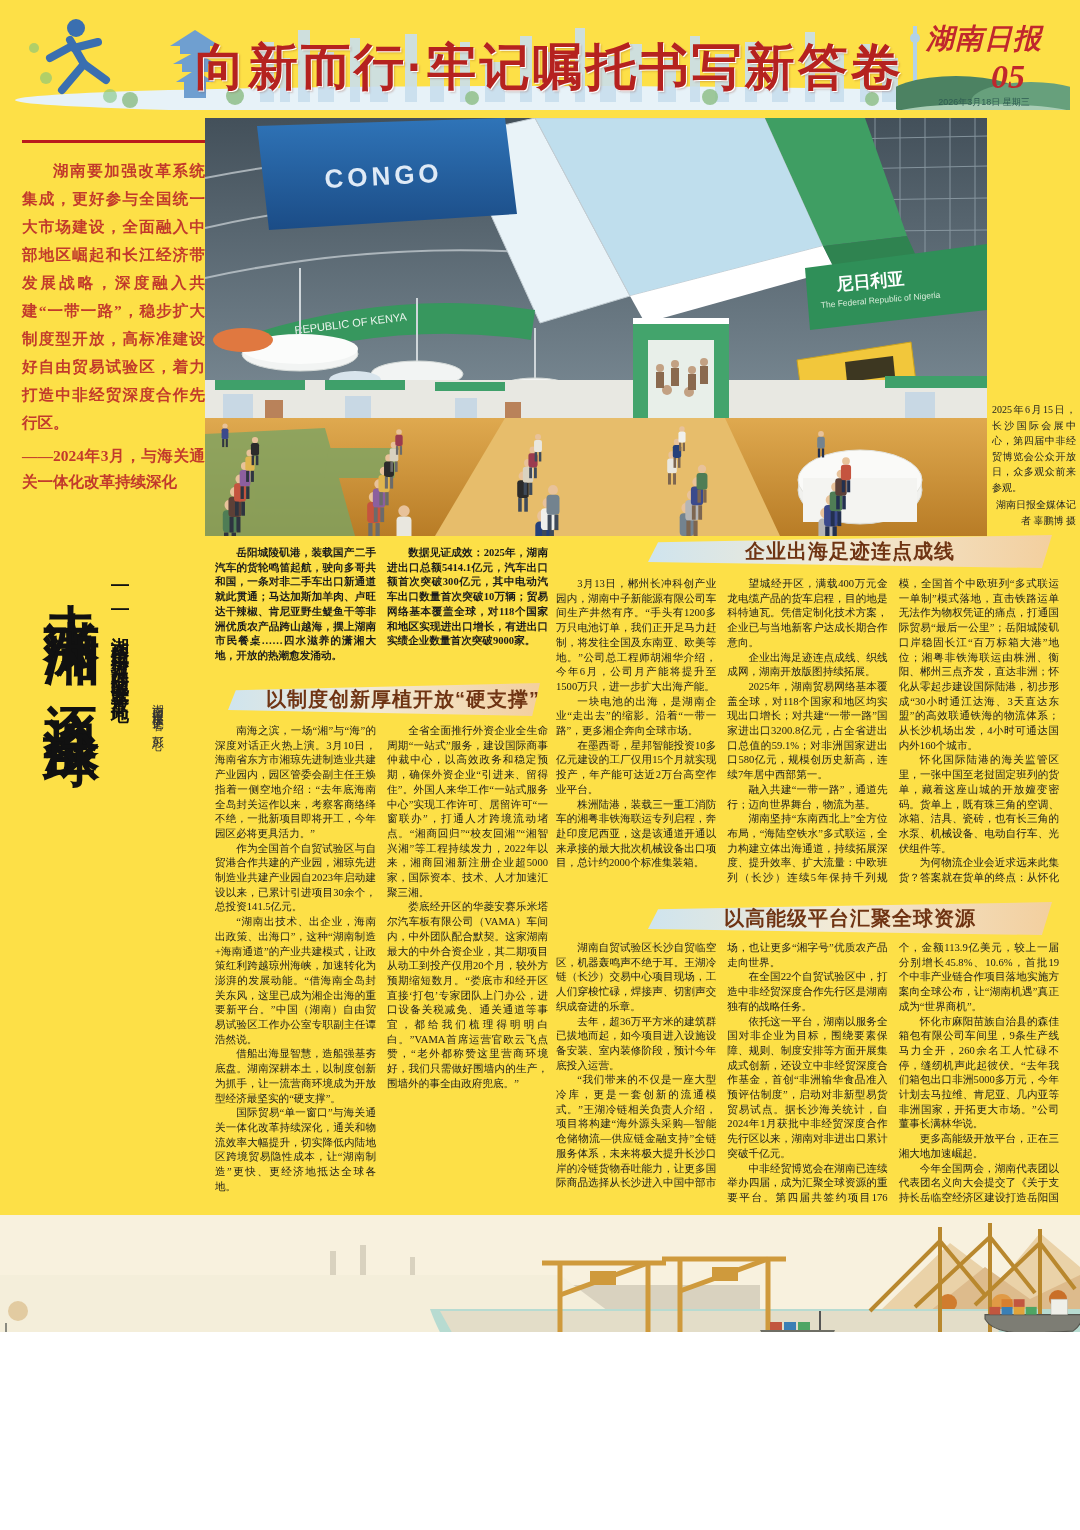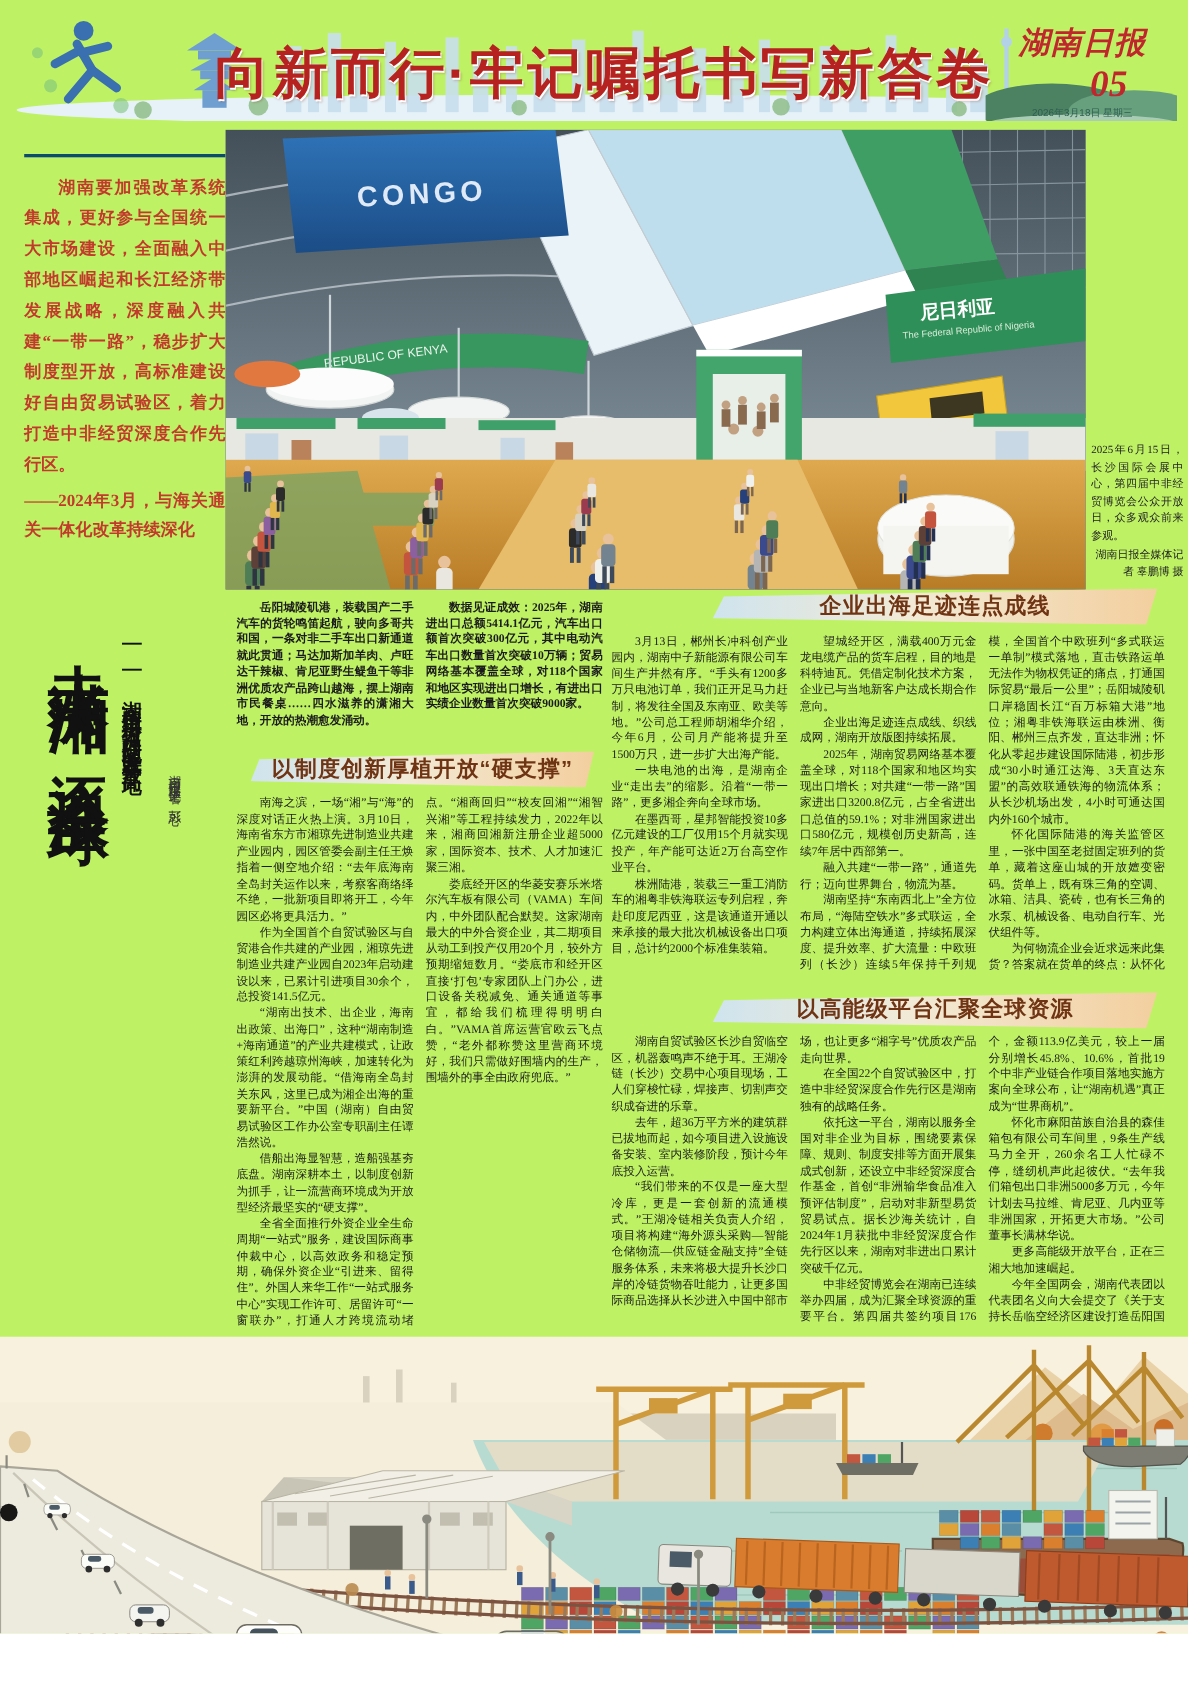--- a/index.html
+++ b/index.html
@@ -1,33 +1,33 @@
 <!DOCTYPE html>
 <html><head>
 <meta charset="utf-8">
 <style>
   html,body{margin:0;padding:0;background:#ffffff;}
-  #page{position:relative;width:1080px;height:1485px;background:#bef264;overflow:hidden;
+  #page{position:relative;width:1080px;height:1332px;background:#fde047;overflow:hidden;
         font-family:"Liberation Serif","DejaVu Serif",serif;}
   .abs{position:absolute;}
 
   
   #banner{left:10px;top:8px;width:1060px;height:102px;overflow:hidden;}
   #banner-title{left:185px;top:26px;width:730px;font-family:"Liberation Sans","DejaVu Sans",sans-serif;
       font-weight:900;font-size:50px;color:#b5221f;letter-spacing:3px;white-space:nowrap;
       text-shadow:1px 1px 0 #fff,2px 2px 2px rgba(120,40,20,.25);}
   #masthead{right:6px;top:12px;width:160px;text-align:center;}
   #masthead-name{font-style:italic;font-weight:700;font-size:28px;color:#c0272d;letter-spacing:1px;
       font-family:"Liberation Serif",serif;white-space:nowrap;}
   #masthead-page{font-size:34px;font-weight:700;color:#c0272d;font-style:italic;}
   .mast-small{font-size:9px;color:#2f5d52;line-height:13px;white-space:nowrap;
       font-family:"Liberation Sans",sans-serif;}
 
   
-  #quote-box{left:22px;top:140px;width:183px;height:352px;border-top:3px solid #0c4a6e;padding-top:14px;}
+  #quote-box{left:22px;top:140px;width:183px;height:352px;border-top:3px solid #b91c1c;padding-top:14px;}
   #quote-text{font-size:15.5px;line-height:28px;font-weight:700;color:#c23a2c;text-align:justify;
       text-indent:2em;margin:0;}
   #quote-attr{font-size:15.5px;line-height:26px;font-weight:700;color:#c23a2c;text-align:justify;margin-top:6px;}
 
   
   #photo{left:205px;top:118px;width:782px;height:418px;background:#6c7a84;overflow:hidden;}
   #photo-caption{left:992px;top:402px;width:84px;height:132px;font-size:10px;line-height:15.5px;
       color:#222;text-align:justify;}
   #photo-caption .credit{text-align:right;margin-top:2px;}
 
@@ -46,21 +46,21 @@
   .body-text p{margin:0;text-indent:2em;}
   #lead{left:215px;top:546px;width:333px;height:132px;column-count:2;font-weight:bold;}
   #sec1-body{left:215px;top:724px;width:333px;height:487px;column-count:2;}
   #sec2-body{left:556px;top:577px;width:503px;height:323px;column-count:3;}
   #sec3-body{left:556px;top:941px;width:503px;height:270px;column-count:3;}
 
   .sec-header{height:33px;line-height:33px;text-align:center;
       font-family:"Liberation Sans","DejaVu Sans",sans-serif;font-weight:800;font-size:20px;color:#6f3413;
       background:linear-gradient(90deg,#cfe4ee 0%,#f2ead6 45%,#f3cf9e 100%);
       clip-path:polygon(2.5% 22%,100% 0%,97.5% 100%,0% 82%);letter-spacing:1px;}
-  #sec1-header{left:228px;top:683px;width:312px;}
+  #sec1-header{left:228px;top:683px;width:312px;text-align:right;}
   #sec2-header{left:648px;top:535px;width:404px;}
   #sec3-header{left:648px;top:902px;width:404px;}
 
   
   #illustration{left:0;top:1215px;width:1080px;height:308px;}
 </style>
 </head>
 <body>
 
 <div id="page">
@@ -505,20 +505,21 @@
       <p>岳阳城陵矶港，装载国产二手汽车的货轮鸣笛起航，驶向多哥共和国，一条对非二手车出口新通道就此贯通；马达加斯加羊肉、卢旺达干辣椒、肯尼亚野生鳀鱼干等非洲优质农产品跨山越海，摆上湖南市民餐桌……四水滋养的潇湘大地，开放的热潮愈发涌动。</p>
       <p>数据见证成效：2025年，湖南进出口总额5414.1亿元，汽车出口额首次突破300亿元，其中电动汽车出口数量首次突破10万辆；贸易网络基本覆盖全球，对118个国家和地区实现进出口增长，有进出口实绩企业数量首次突破9000家。</p>
     </div>
 
   <div id="sec1-header" class="abs sec-header">以制度创新厚植开放“硬支撑”</div>
   <div id="sec1-body" class="abs body-text">
       <p>南海之滨，一场“湘”与“海”的深度对话正火热上演。3月10日，海南省东方市湘琼先进制造业共建产业园内，园区管委会副主任王焕指着一侧空地介绍：“去年底海南全岛封关运作以来，考察客商络绎不绝，一批新项目即将开工，今年园区必将更具活力。”</p>
       <p>作为全国首个自贸试验区与自贸港合作共建的产业园，湘琼先进制造业共建产业园自2023年启动建设以来，已累计引进项目30余个，总投资141.5亿元。</p>
       <p>“湖南出技术、出企业，海南出政策、出海口”，这种“湖南制造+海南通道”的产业共建模式，让政策红利跨越琼州海峡，加速转化为澎湃的发展动能。“借海南全岛封关东风，这里已成为湘企出海的重要新平台。”中国（湖南）自由贸易试验区工作办公室专职副主任谭浩然说。</p>
       <p>借船出海显智慧，造船强基夯底盘。湖南深耕本土，以制度创新为抓手，让一流营商环境成为开放型经济最坚实的“硬支撑”。</p>
+      <p>国际贸易“单一窗口”与海关通关一体化改革持续深化，通关和物流效率大幅提升，切实降低内陆地区跨境贸易隐性成本，让“湖南制造”更快、更经济地抵达全球各地。</p>
       <p>全省全面推行外资企业全生命周期“一站式”服务，建设国际商事仲裁中心，以高效政务和稳定预期，确保外资企业“引进来、留得住”。外国人来华工作“一站式服务中心”实现工作许可、居留许可“一窗联办”，打通人才跨境流动堵点。“湘商回归”“校友回湘”“湘智兴湘”等工程持续发力，2022年以来，湘商回湘新注册企业超5000家，国际资本、技术、人才加速汇聚三湘。</p>
       <p>娄底经开区的华菱安赛乐米塔尔汽车板有限公司（VAMA）车间内，中外团队配合默契。这家湖南最大的中外合资企业，其二期项目从动工到投产仅用20个月，较外方预期缩短数月。“娄底市和经开区直接‘打包’专家团队上门办公，进口设备关税减免、通关通道等事宜，都给我们梳理得明明白白。”VAMA首席运营官欧云飞点赞，“老外都称赞这里营商环境好，我们只需做好围墙内的生产，围墙外的事全由政府兜底。”</p>
     </div>
 
   <div id="sec2-header" class="abs sec-header">企业出海足迹连点成线</div>
   <div id="sec2-body" class="abs body-text">
       <p>3月13日，郴州长冲科创产业园内，湖南中子新能源有限公司车间生产井然有序。“手头有1200多万只电池订单，我们正开足马力赶制，将发往全国及东南亚、欧美等地。”公司总工程师胡湘华介绍，今年6月，公司月产能将提升至1500万只，进一步扩大出海产能。</p>
       <p>一块电池的出海，是湖南企业“走出去”的缩影。沿着“一带一路”，更多湘企奔向全球市场。</p>
       <p>在墨西哥，星邦智能投资10多亿元建设的工厂仅用15个月就实现投产，年产能可达近2万台高空作业平台。</p>
       <p>株洲陆港，装载三一重工消防车的湘粤非铁海联运专列启程，奔赴印度尼西亚，这是该通道开通以来承接的最大批次机械设备出口项目，总计约2000个标准集装箱。</p>

